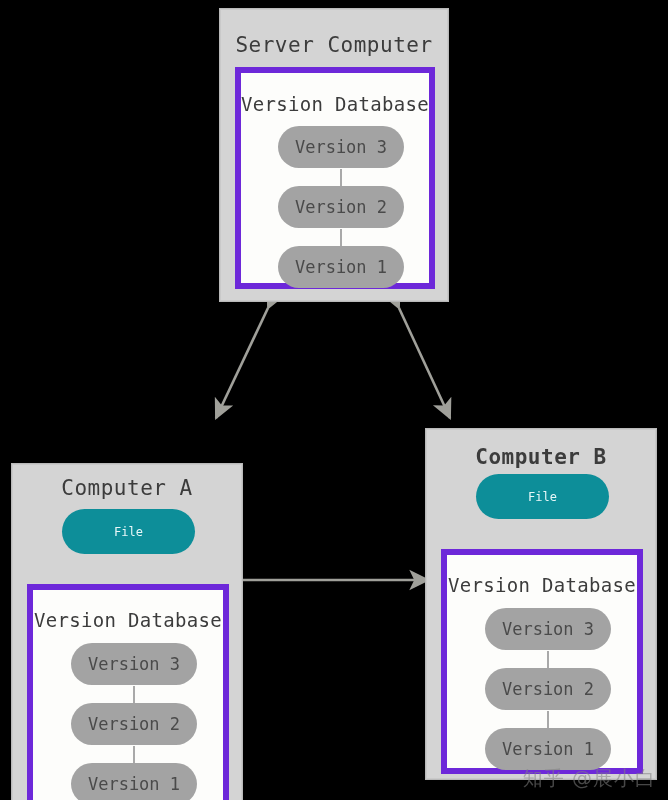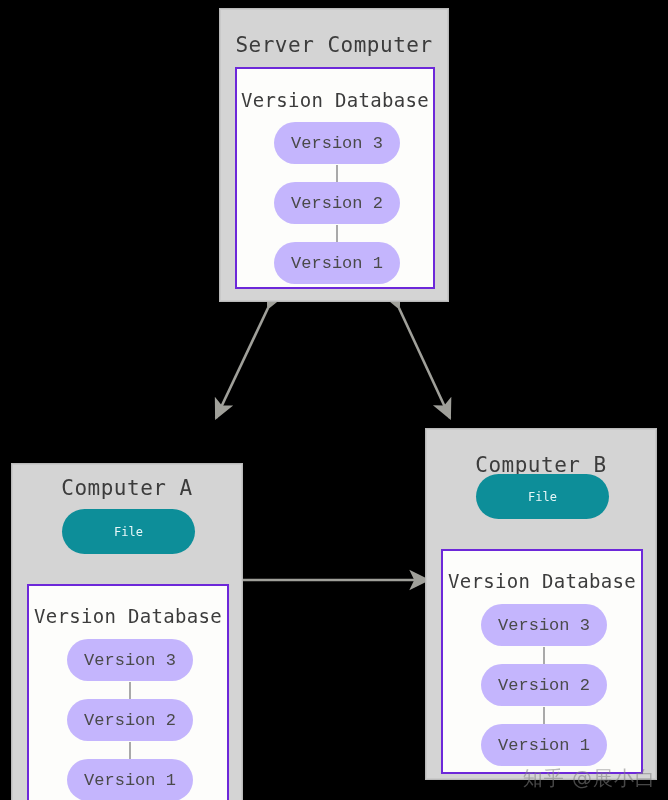--- a/index.html
+++ b/index.html
@@ -29,44 +29,43 @@
     color: #3c3c3c;
     font-size: 21px;
     letter-spacing: 0.5px;
     white-space: nowrap;
   }
 
   
   .vdb {
     position: absolute;
     background: #fdfdfb;
-    border: 2px solid #6d28d9;
+    border: 6px solid #6d28d9;
   }
   .vdb-title {
     position: absolute;
     left: 0; right: 0;
     text-align: center;
     color: #3c3c3c;
     font-size: 19px;
     letter-spacing: 0.3px;
     white-space: nowrap;
   }
 
   
   .pill {
     position: absolute;
-    background: #c4b5fd;
+    background: #a3a3a3;
     border-radius: 22px;
     color: #4a4a4a;
     font-size: 17px;
     display: flex;
     align-items: center;
     justify-content: center;
     white-space: nowrap;
-    font-family: Liberation Mono, monospace;
   }
   .pill-server { font-size: 17px; }
 
   
   .file-pill {
     position: absolute;
     background: #0d8e99;
     border-radius: 24px;
     color: #e8f7f8;
     font-size: 12px;
@@ -152,21 +151,21 @@
       <div class="connector" style="left:100px; top:96px; height:22px;"></div>
       <div class="connector" style="left:100px; top:156px; height:22px;"></div>
 
       <div class="pill" style="left:38px; top:53px; width:126px; height:42px;">Version 3</div>
       <div class="pill" style="left:38px; top:113px; width:126px; height:42px;">Version 2</div>
       <div class="pill" style="left:38px; top:173px; width:126px; height:42px;">Version 1</div>
     </div>
   </div>
 
   <div class="panel" style="left:425px; top:428px; width:232px; height:352px;">
-    <div class="panel-title" style="top:24px;">Computer B</div>
+    <div class="panel-title" style="top:16px;font-weight:bold;">Computer B</div>
 
     <div class="file-pill" style="left:50px; top:45px; width:133px; height:45px;">File</div>
 
     <div class="vdb" style="left:15px; top:120px; width:202px; height:225px;">
       <div class="vdb-title" style="top:19px;">Version Database</div>
 
       <div class="connector" style="left:100px; top:96px; height:22px;"></div>
       <div class="connector" style="left:100px; top:156px; height:22px;"></div>
 
       <div class="pill" style="left:38px; top:53px; width:126px; height:42px;">Version 3</div>

